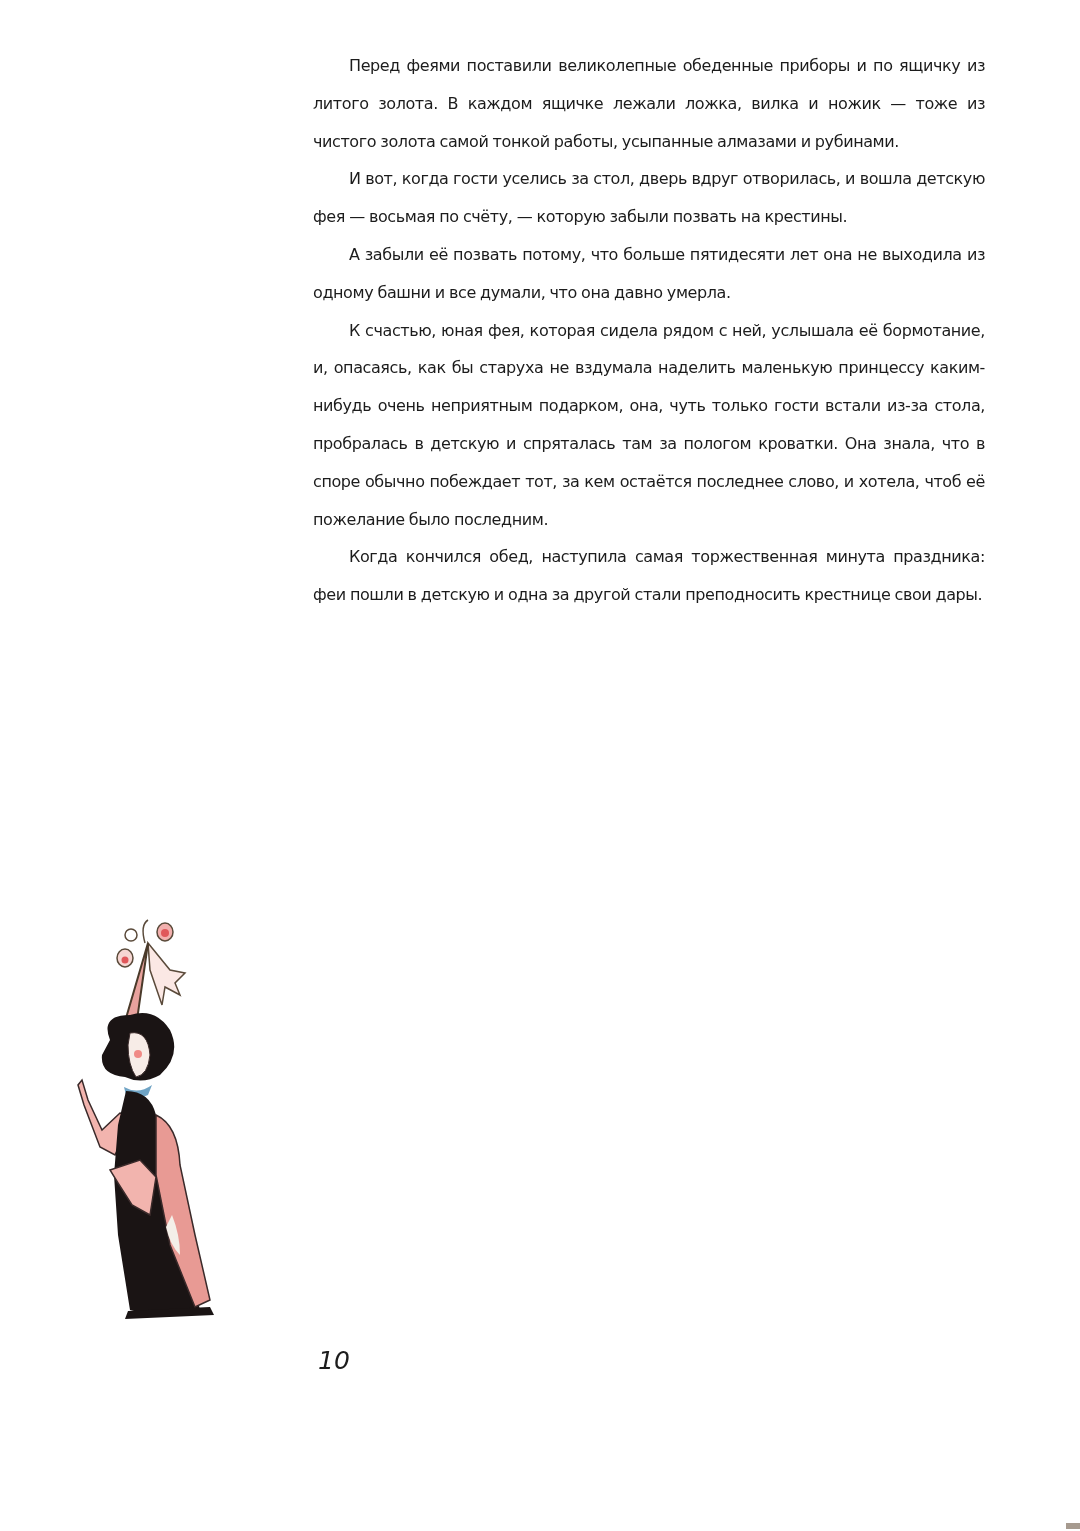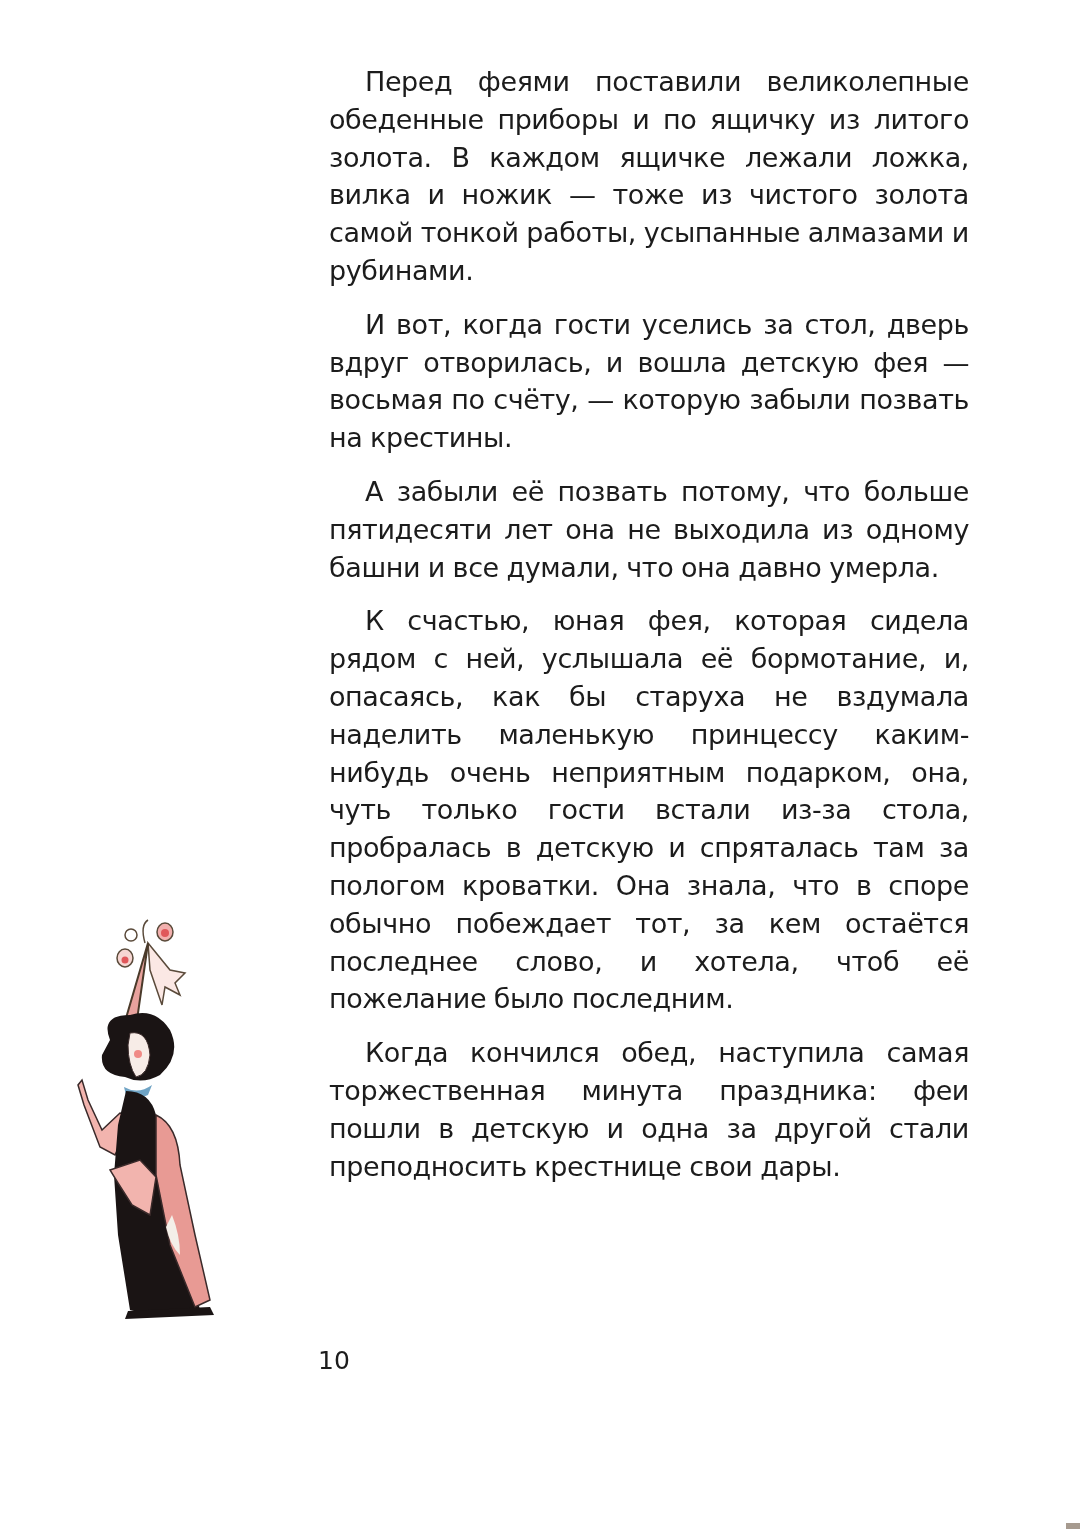--- a/index.html
+++ b/index.html
@@ -5,28 +5,28 @@
     html, body { margin: 0; padding: 0; background: #ffffff; }
     body {
       width: 1080px; height: 1531px; position: relative; overflow: hidden;
       font-family: "DejaVu Sans", "Liberation Sans", sans-serif;
       color: #1c1c1c;
     }
     .text-column {
       position: absolute; left: 313px; top: 47px; width: 672px;
     }
     .paragraph {
-      margin: 16px; font-size: 27px; line-height: 37.8px;
+      margin: 0; font-size: 16px; line-height: 37.8px;
       text-indent: 36px; text-align: justify; text-align-last: left;
       letter-spacing: -0.4px; word-spacing: -0.5px;
       hyphens: none;
     }
     .page-number {
       position: absolute; left: 318px; top: 1346px;
-      font-size: 25px; color: #1c1c1c;
+      font-size: 25px; color: #1c1c1c; font-style: italic;
     }
     .illustration {
       position: absolute; left: 70px; top: 915px; width: 200px; height: 460px;
     }
     .edge-mark {
       position: absolute; right: 0; bottom: 2px; width: 14px; height: 6px;
       background: #6b5645; opacity: .6;
     }
   </style>
 </head>

